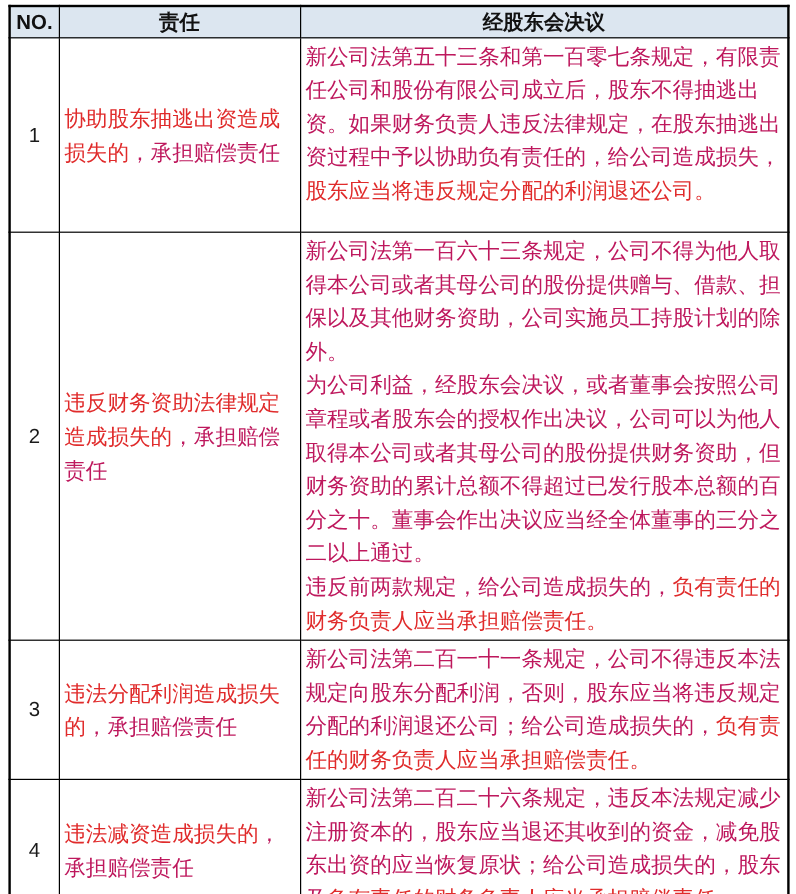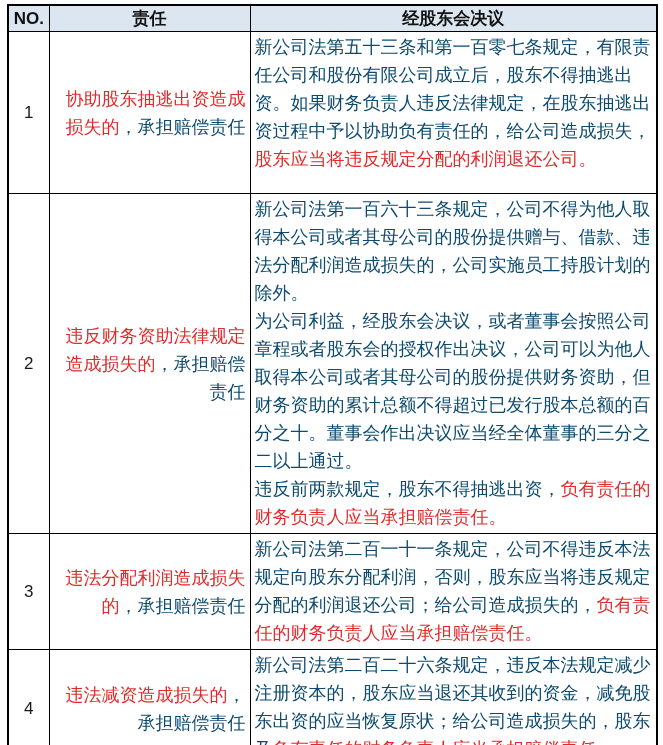--- a/index.html
+++ b/index.html
@@ -42,37 +42,37 @@
     margin-top: 16px;
   }
   td.no-cell {
     text-align: center;
     vertical-align: middle;
     font-size: 17px;
     padding: 1px;
   }
   td.duty-cell {
     vertical-align: middle;
-    text-align: right;
+    text-align: left;
     padding: 2px 4px;
     font-size: 18px;
     line-height: 28px;
   }
   td.law-cell {
     vertical-align: top;
     text-align: left;
     padding: 1px 4px 2px 4px;
     font-size: 18px;
     line-height: 28px;
   }
   td.law-cell p {
     margin: 0;
   }
   .seg-red { color: #e02b2b; }
-  .seg-black { color: #0c4a6e; }
+  .seg-black { color: #be185d; }
   
   tbody tr:nth-of-type(1) { height: 162px; }
   tbody tr:nth-of-type(2) { height: 326px; }
   tbody tr:nth-of-type(3) { height: 104px; }
   tbody tr:nth-of-type(4) { height: 119px; }
 </style>
 </head>
 <body>
 
 <div class="page">
@@ -94,23 +94,23 @@
           <td class="no-cell">1</td>
           <td class="duty-cell"><span class="seg-red">协助股东抽逃出资造成损失的</span><span class="seg-black">，承担赔偿责任</span></td>
           <td class="law-cell">
             <p><span class="seg-black">新公司法第五十三条和第一百零七条规定，有限责任公司和股份有限公司成立后，股东不得抽逃出资。如果财务负责人违反法律规定，在股东抽逃出资过程中予以协助负有责任的，给公司造成损失，</span><span class="seg-red">股东应当将违反规定分配的利润退还公司。</span></p>
           </td>
         </tr>
         <tr>
           <td class="no-cell">2</td>
           <td class="duty-cell"><span class="seg-red">违反财务资助法律规定造成损失的</span><span class="seg-black">，承担赔偿责任</span></td>
           <td class="law-cell">
-            <p><span class="seg-black">新公司法第一百六十三条规定，公司不得为他人取得本公司或者其母公司的股份提供赠与、借款、违法分配利润造成损失的，公司实施员工持股计划的除外。</span></p>
+            <p><span class="seg-black">新公司法第一百六十三条规定，公司不得为他人取得本公司或者其母公司的股份提供赠与、借款、担保以及其他财务资助，公司实施员工持股计划的除外。</span></p>
             <p><span class="seg-black">为公司利益，经股东会决议，或者董事会按照公司章程或者股东会的授权作出决议，公司可以为他人取得本公司或者其母公司的股份提供财务资助，但财务资助的累计总额不得超过已发行股本总额的百分之十。董事会作出决议应当经全体董事的三分之二以上通过。</span></p>
-            <p><span class="seg-black">违反前两款规定，股东不得抽逃出资，</span><span class="seg-red">负有责任的财务负责人应当承担赔偿责任。</span></p>
+            <p><span class="seg-black">违反前两款规定，给公司造成损失的，</span><span class="seg-red">负有责任的财务负责人应当承担赔偿责任。</span></p>
           </td>
         </tr>
         <tr>
           <td class="no-cell">3</td>
           <td class="duty-cell"><span class="seg-red">违法分配利润造成损失的</span><span class="seg-black">，承担赔偿责任</span></td>
           <td class="law-cell">
             <p><span class="seg-black">新公司法第二百一十一条规定，公司不得违反本法规定向股东分配利润，否则，股东应当将违反规定分配的利润退还公司；给公司造成损失的，</span><span class="seg-red">负有责任的财务负责人应当承担赔偿责任。</span></p>
           </td>
         </tr>
         <tr>

